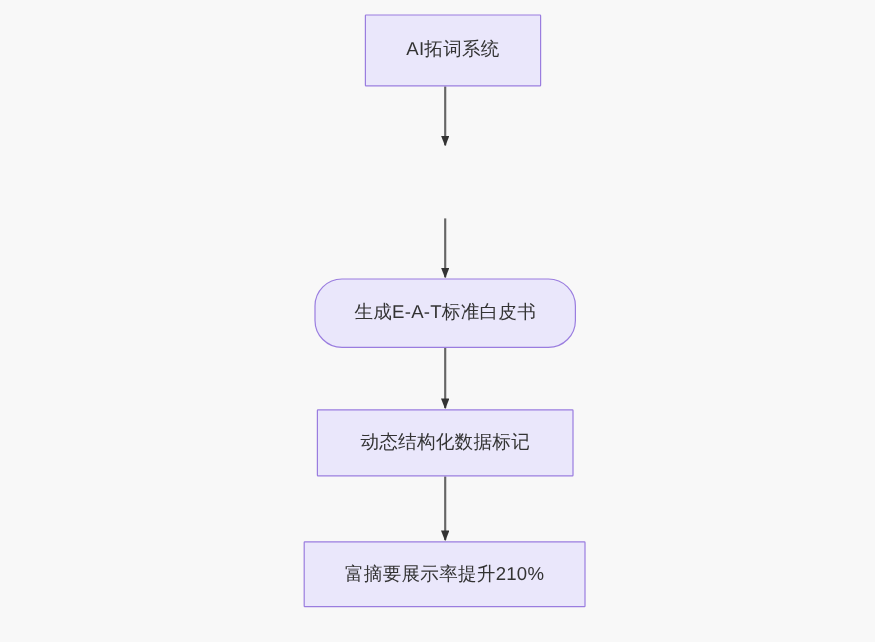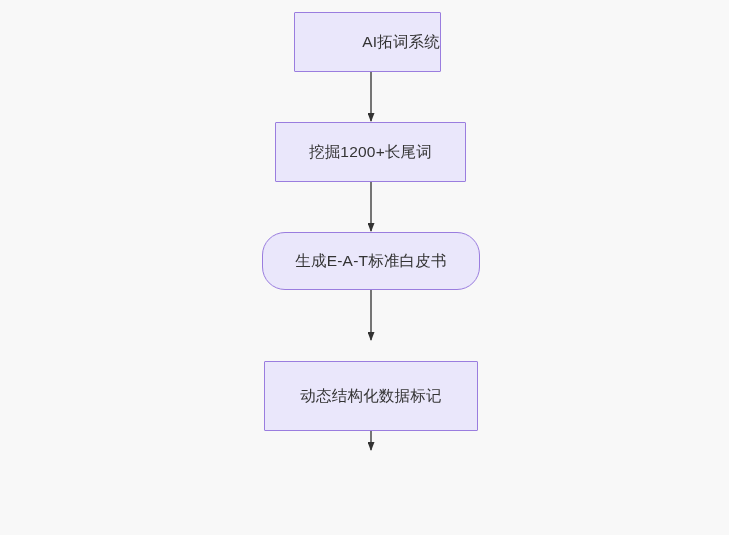--- a/index.html
+++ b/index.html
@@ -39,24 +39,24 @@
     text-align: center;
   }
   .node-label {
     color: #333333;
     font-size: 15.5px;
     line-height: 1.25;
     letter-spacing: 0.2px;
     white-space: nowrap;
   }
   
-  #node-0 { left: 294px; top: 12px;  width: 147px; height: 60px; justify-content: flex-end; }
+  #node-0 { left: 304px; top: 12px;  width: 147px; height: 60px; }
   #node-1 { left: 275px; top: 122px; width: 191px; height: 60px; }
   #node-2 { left: 262px; top: 232px; width: 218px; height: 58px; border-radius: 23px; }
-  #node-3 { left: 264px; top: 361px; width: 214px; height: 70px; }
+  #node-3 { left: 264px; top: 341px; width: 214px; height: 56px; }
   #node-4 { left: 253px; top: 451px; width: 235px; height: 55px; }
 </style>
 </head>
 <body>
 
 <div id="flowchart">
 
   <svg class="edges-layer" width="729" height="535" viewBox="0 0 729 535">
     <defs>
       <marker id="arrowhead" markerWidth="9" markerHeight="7" refX="8" refY="3.5" orient="auto" markerUnits="userSpaceOnUse">
@@ -66,26 +66,26 @@
     <line x1="371" y1="72" x2="371" y2="121" stroke="#666666" stroke-width="1.8" marker-end="url(#arrowhead)"></line>
     <line x1="371" y1="182" x2="371" y2="231" stroke="#666666" stroke-width="1.8" marker-end="url(#arrowhead)"></line>
     <line x1="371" y1="290" x2="371" y2="340" stroke="#666666" stroke-width="1.8" marker-end="url(#arrowhead)"></line>
     <line x1="371" y1="397" x2="371" y2="450" stroke="#666666" stroke-width="1.8" marker-end="url(#arrowhead)"></line>
   </svg>
 
   <div class="node" id="node-0">
     <span class="node-label">AI拓词系统</span>
   </div>
 
-  <div class="node" id="node-1">
-    <span class="node-label">挖掘1200+长尾词</span>
-  </div>
 
   <div class="node" id="node-2">
     <span class="node-label">生成E-A-T标准白皮书</span>
   </div>
 
   <div class="node" id="node-3">
     <span class="node-label">动态结构化数据标记</span>
   </div>
 
+  <div class="node" id="node-4">
+    <span class="node-label">富摘要展示率提升210%</span>
+  </div>
 
 </div>
 
 </body></html>

